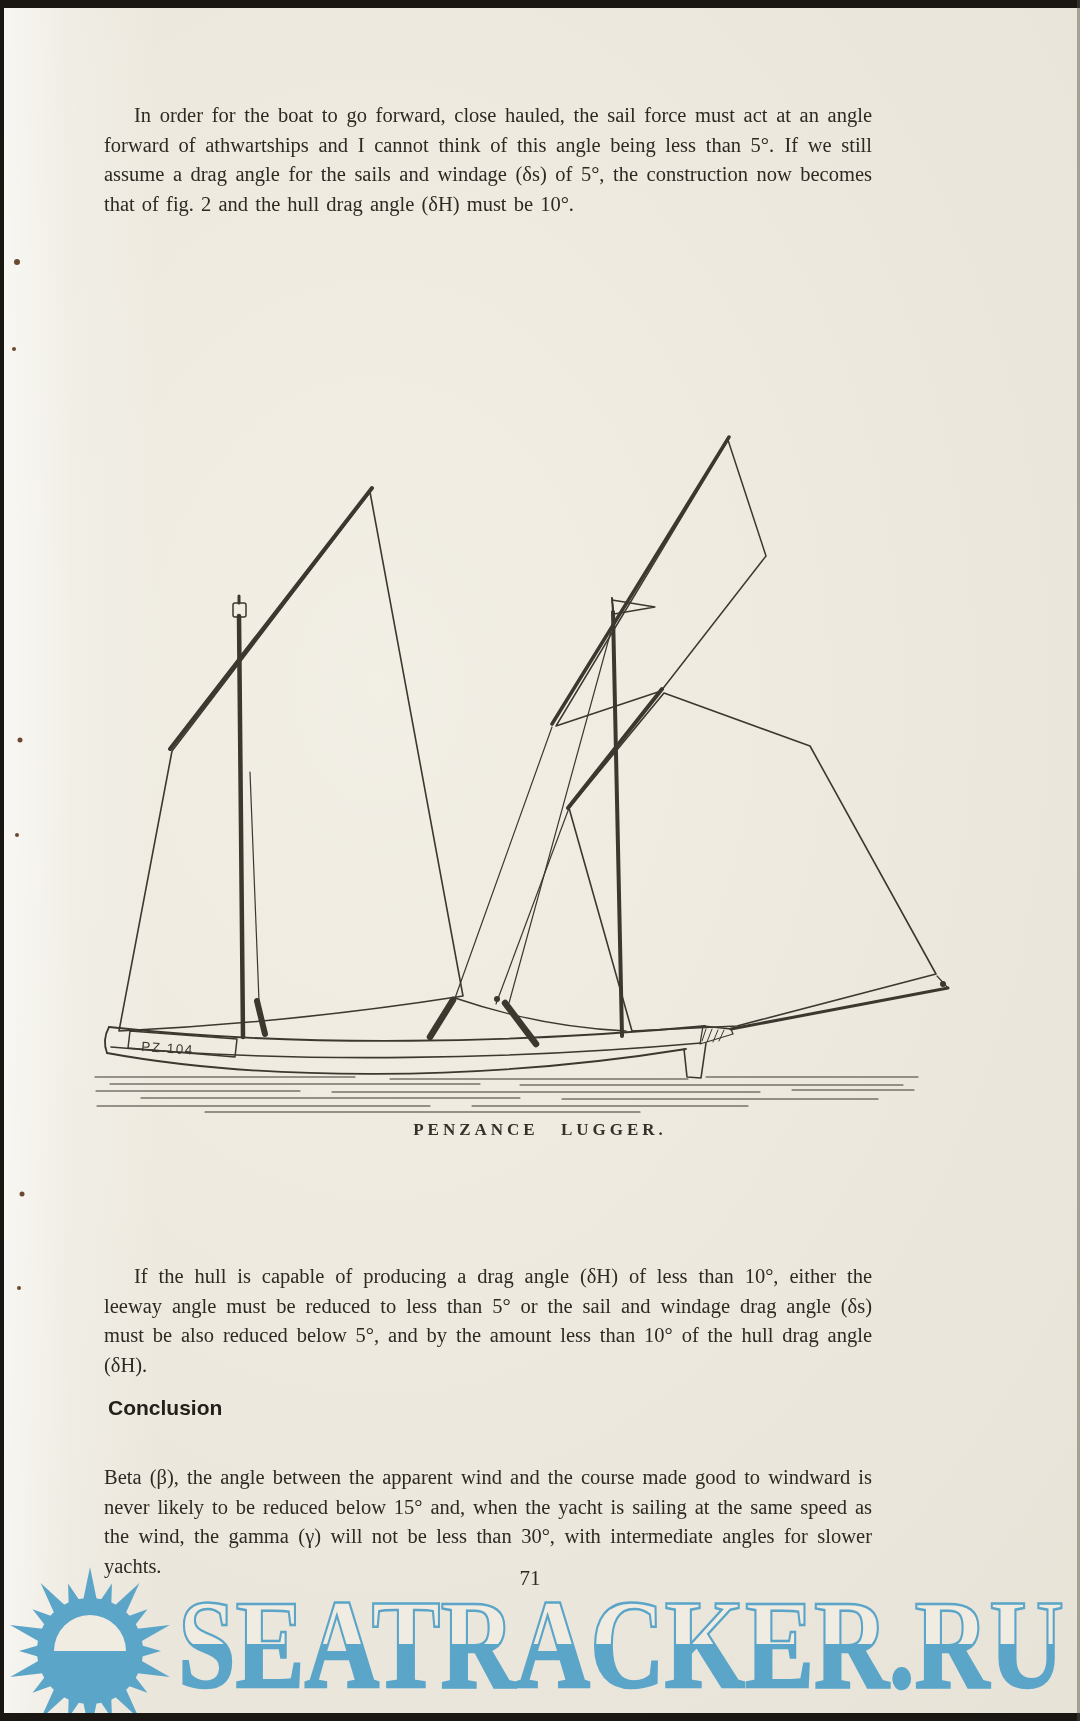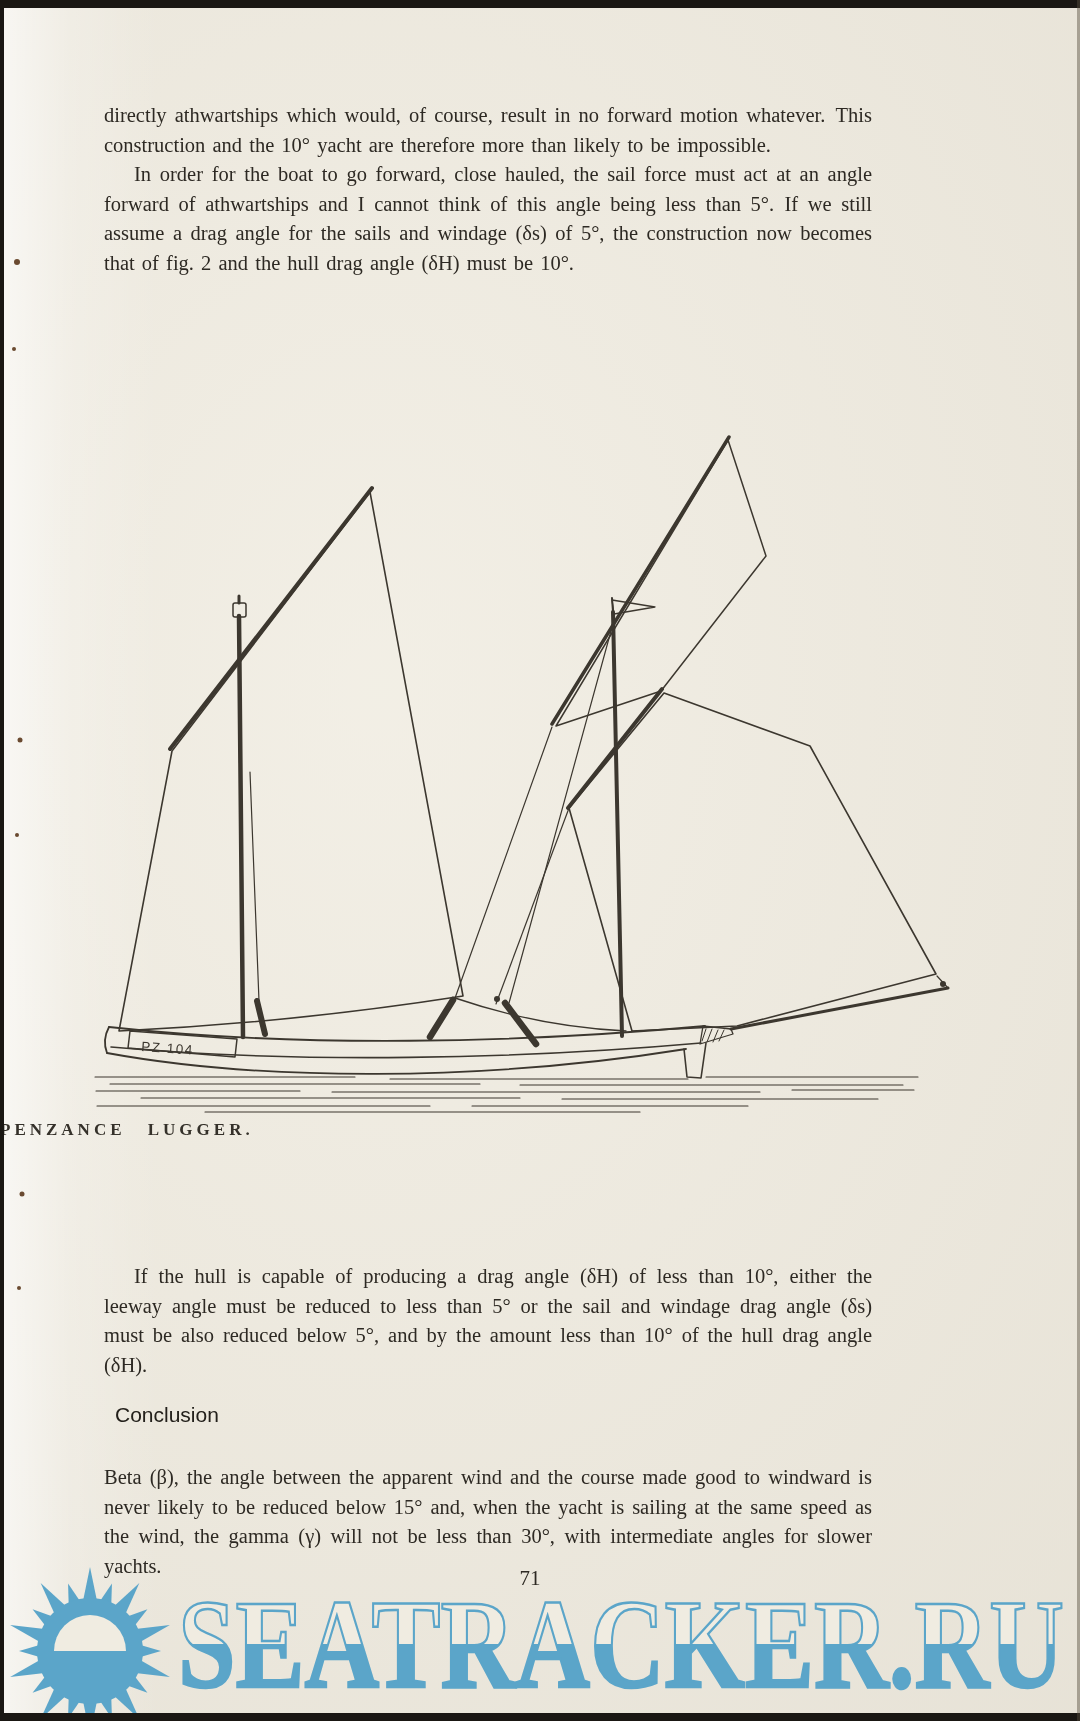--- a/index.html
+++ b/index.html
@@ -28,27 +28,28 @@
     word-spacing:2px;
   }
   .textblock p{margin:0;}
   .textblock p + p{margin-top:0;}
   p.indent{text-indent:30px;}
   .tb1{top:101px;}
   .tb2{top:1262px;}
   .tb3{top:1431px;margin-top:32px;}
 
   .conclusion{
-    position:absolute;left:104px;top:1392px;margin:11px;
+    position:absolute;left:104px;top:1392px;margin:4px;
     font-family:"Liberation Sans", sans-serif;
-    font-size:21px;font-weight:400;color:#23201b;
+    font-size:21px;font-weight:700;color:#23201b;
   }
 
   .caption{
     position:absolute;left:0;top:1120px;width:1080px;
+    text-align:center;
     font-size:17px;font-weight:700;color:#35312a;
     letter-spacing:4px;word-spacing:14px;
   }
 
   .pagenum{
     position:absolute;left:0;top:1566px;width:1060px;
     text-align:center;font-size:21px;color:#2d2923;
   }
 
   svg.figure{position:absolute;left:0;top:0;width:1080px;height:1721px;z-index:5;}
@@ -58,21 +59,20 @@
 <body>
 
 <div class="page">
 
   <div class="edge top"></div>
   <div class="edge left"></div>
   <div class="edge bottom"></div>
   <div class="edge right"></div>
 
   <div class="textblock tb1">
-    <p>directly athwartships which would, of course, result in no forward motion whatever. This construction and the 10° yacht are therefore more than likely to be impossible.</p>
     <p class="indent">In order for the boat to go forward, close hauled, the sail force must act at an angle forward of athwartships and I cannot think of this angle being less than 5°. If we still assume a drag angle for the sails and windage (δs) of 5°, the construction now becomes that of fig. 2 and the hull drag angle (δH) must be 10°.</p>
   </div>
 
   <svg class="figure" viewBox="0 0 1080 1721">
     <g stroke="#3c372f" fill="none" stroke-width="1.6" stroke-linecap="round" stroke-linejoin="round">
 
       <g>
         <line x1="170" y1="749" x2="372" y2="488" stroke-width="4"></line>
         <path d="M 172,751 L 370,492 L 463,996 Q 290,1023 119,1031 Z" stroke-width="1.6"></path>
       </g>

